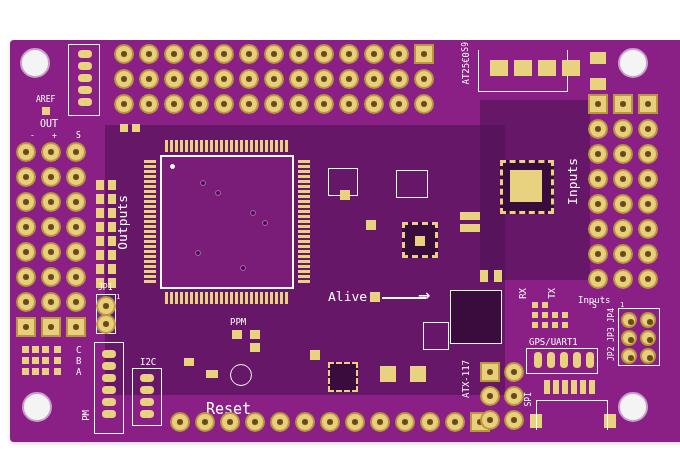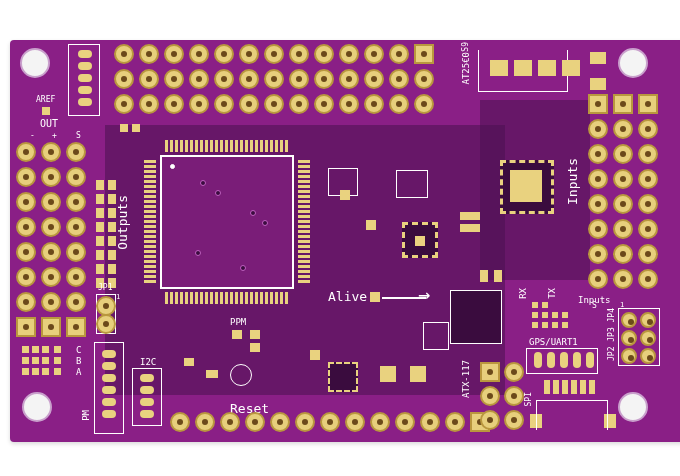--- a/index.html
+++ b/index.html
@@ -301,21 +301,21 @@
     <div class="smd" style="left:0;top:24px;width:14px;height:8px;border-radius:4px;"></div>
     <div class="smd" style="left:0;top:36px;width:14px;height:8px;border-radius:4px;"></div>
   </div>
 
   <span class="silk" style="left:220px;top:278px;font-size:9px;">PPM</span>
   <div class="smd" style="left:222px;top:290px;width:10px;height:9px;"></div>
   <div class="smd" style="left:240px;top:290px;width:10px;height:9px;"></div>
   <div class="smd" style="left:240px;top:303px;width:10px;height:9px;"></div>
 
   <div style="position:absolute;left:220px;top:324px;width:22px;height:22px;border:1.5px solid #fff;border-radius:50%;box-sizing:border-box;"></div>
-  <span class="silk" style="left:220px;top:362px;font-size:13px;">Reset</span>
+  <span class="silk" style="left:196px;top:362px;font-size:15px;">Reset</span>
 
   <div style="position:absolute;left:160px;top:372px;display:flex;gap:5px;">
     <div class="pad-r" style="position:relative"></div>
       <div class="pad-r" style="position:relative"></div>
       <div class="pad-r" style="position:relative"></div>
       <div class="pad-r" style="position:relative"></div>
       <div class="pad-r" style="position:relative"></div>
       <div class="pad-r" style="position:relative"></div>
       <div class="pad-r" style="position:relative"></div>
       <div class="pad-r" style="position:relative"></div>

